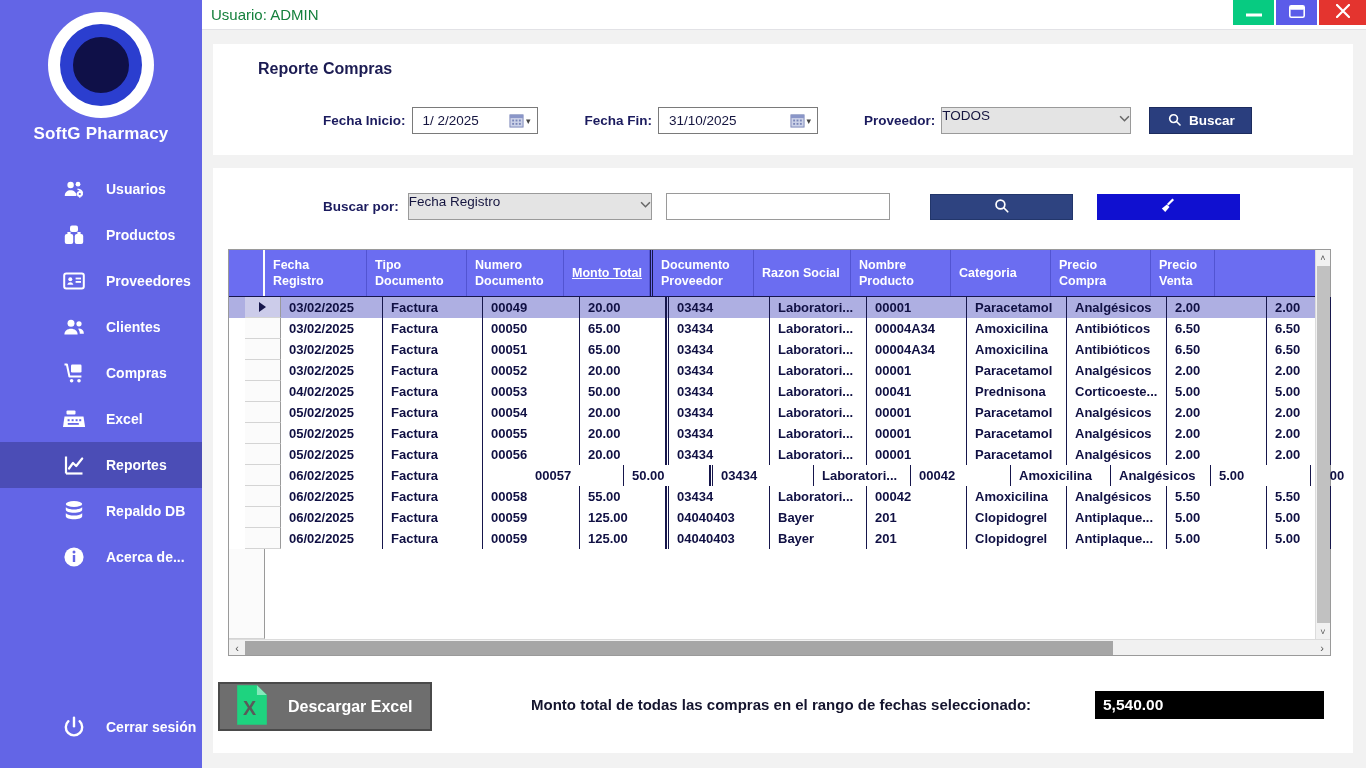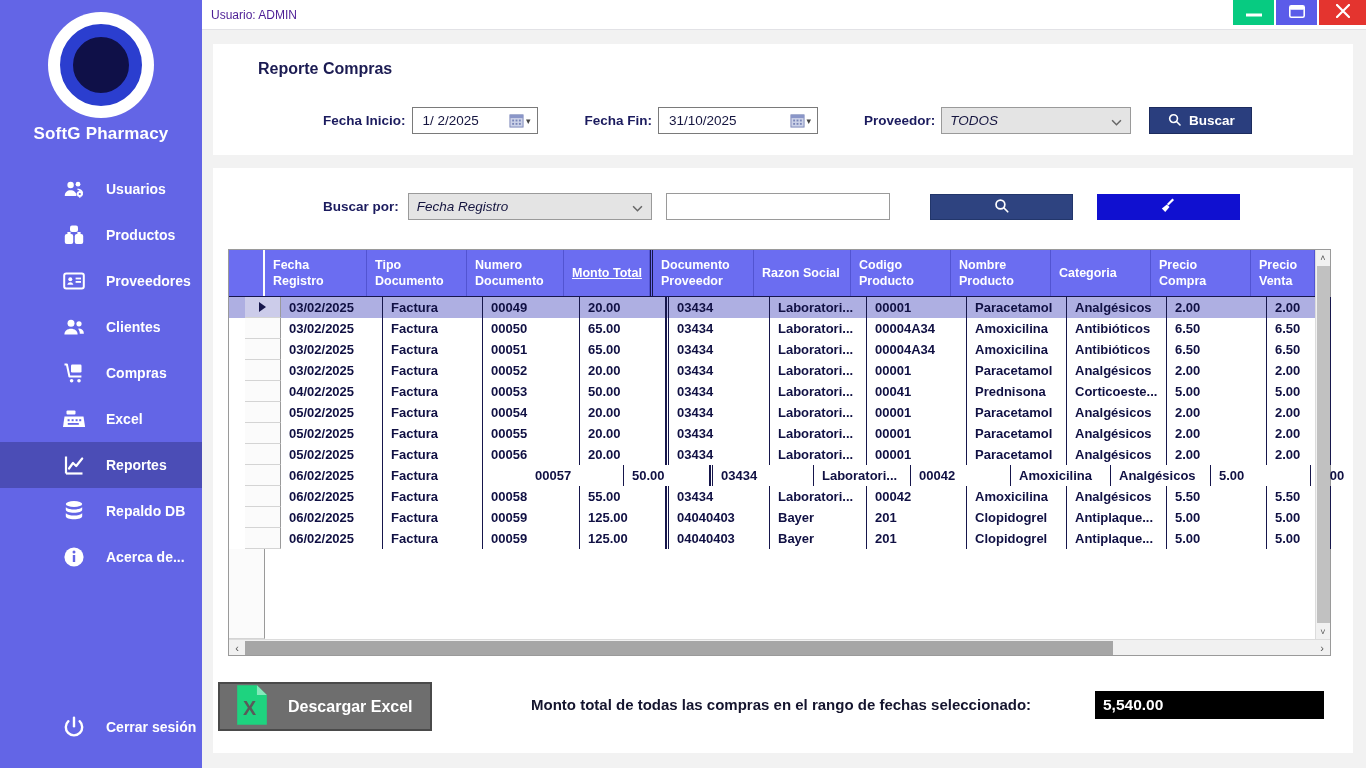--- a/index.html
+++ b/index.html
@@ -15,21 +15,21 @@
   .nav { margin-top:22px; }
   .nav-item { height:46px; display:flex; align-items:center; padding-left:62px; cursor:pointer; font-size:14px; font-weight:600; }
   .nav-item.selected { background:#4b4db6; }
   .nav-icon { width:30px; height:24px; display:flex; align-items:center; justify-content:flex-start; margin-right:14px; flex-shrink:0; }
   .nav-icon svg { width:24px; height:24px; }
   .logout { position:absolute; bottom:18px; left:0; width:100%; }
 
   
   .main { flex:1; display:flex; flex-direction:column; position:relative; }
   .topbar { height:30px; background:#fff; border-bottom:1px solid #e2e2e6; display:flex; align-items:center; padding-left:9px; }
-  .user-label { font-size:12px; color:#4c1d95; }
+  .user-label { font-size:15px; color:#15803d; }
   .win-controls { position:absolute; top:0; right:0; display:flex; gap:2px; }
   .win-btn { width:41px; height:25px; border:none; display:flex; align-items:center; justify-content:center; cursor:pointer; }
   .win-btn.min { background:#07cb81; }
   .win-btn.max { background:#5b5ce9; }
   .win-btn.close { background:#e4342f; width:47px; }
 
   
   .content { padding:14px 13px 0 11px; }
   .panel { background:#fff; }
   .panel-1 { height:111px; margin-bottom:13px; position:relative; }
@@ -40,21 +40,21 @@
   .filter-row { position:absolute; top:63px; left:0; right:0; display:flex; align-items:center; padding-left:110px; }
   .f-label { font-size:13.5px; font-weight:bold; color:#1b1b5e; white-space:nowrap; }
   .datepicker { display:flex; align-items:center; background:#fff; border:1px solid #7a7a7a; height:27px; margin-left:6px; padding:0 6px 0 10px; }
   .datepicker .dval { font-size:13.5px; color:#15153f; margin-right:10px; }
   .dp-ico { display:flex; align-items:center; gap:2px; margin-left:auto; }
   .dp-caret { font-size:9px; color:#444; }
   .dp-1 { width:126px; }
   .dp-2 { width:160px; margin-right:0;justify-content:flex-end; }
   .gap-a { margin-left:47px; }
   .gap-b { margin-left:46px; }
-  .select-box { display:flex; align-items:center; justify-content:space-between; background:#e4e4e4; border:1px solid #9a9a9a; height:27px; padding:0 8px; margin-left:6px;font-style:italic; }
+  .select-box { display:flex; justify-content:space-between; background:#e4e4e4; border:1px solid #9a9a9a; height:27px; padding:0 0; margin-left:6px; }
   .select-box .sval { font-size:13.5px; color:#15153f; }
   .sel-proveedor { width:190px; }
   .btn-buscar { margin-left:18px; width:103px; height:27px; background:#2a3e7e; border:1px solid #1d2c5e; color:#fff; font-weight:bold; font-size:13.5px; display:flex; align-items:center; justify-content:center; gap:7px; cursor:pointer; }
   .btn-buscar svg { width:15px; height:15px; }
 
   
   .search-row { position:absolute; top:25px; left:110px; display:flex; align-items:center; }
   .sel-campo { width:244px; margin-left:9px; }
   .search-input { margin-left:14px; width:224px; height:27px; border:1px solid #9a9a9a; font-size:13.5px; padding:0 6px; color:#15153f; }
   .btn-sq { width:143px; height:26px; border:none; display:flex; align-items:center; justify-content:center; cursor:pointer; }
@@ -346,21 +346,20 @@
           <div class="grid-body-wrap">
             <div class="grid-cols">
               <div class="g-header" id="g-header">
                   <div class="g-corner"></div>
                   <div class="g-hcell" style="width:102px;flex-shrink:0;">Fecha Registro</div>
                   <div class="g-hcell" style="width:100px;flex-shrink:0;">Tipo Documento</div>
                   <div class="g-hcell" style="width:97px;flex-shrink:0;">Numero Documento</div>
                   <div class="g-hcell" style="width:86px;flex-shrink:0;text-decoration:underline;">Monto Total</div>
                   <div class="g-hcell group-start" style="width:104px;flex-shrink:0;">Documento Proveedor</div>
                   <div class="g-hcell" style="width:97px;flex-shrink:0;">Razon Social</div>
-                  <div class="g-hcell" style="width:100px;flex-shrink:0;">Codigo Producto</div>
                   <div class="g-hcell" style="width:100px;flex-shrink:0;">Nombre Producto</div>
                   <div class="g-hcell" style="width:100px;flex-shrink:0;">Categoria</div>
                   <div class="g-hcell" style="width:100px;flex-shrink:0;">Precio Compra</div>
                   <div class="g-hcell" style="width:64px;flex-shrink:0;">Precio Venta</div>
                 </div>
               <div id="g-body" style="display:flex;flex-direction:column;">
                   <div class="g-row selected">
                     <div class="g-sel">
                       <span class="row-arrow"></span>
                     </div>

